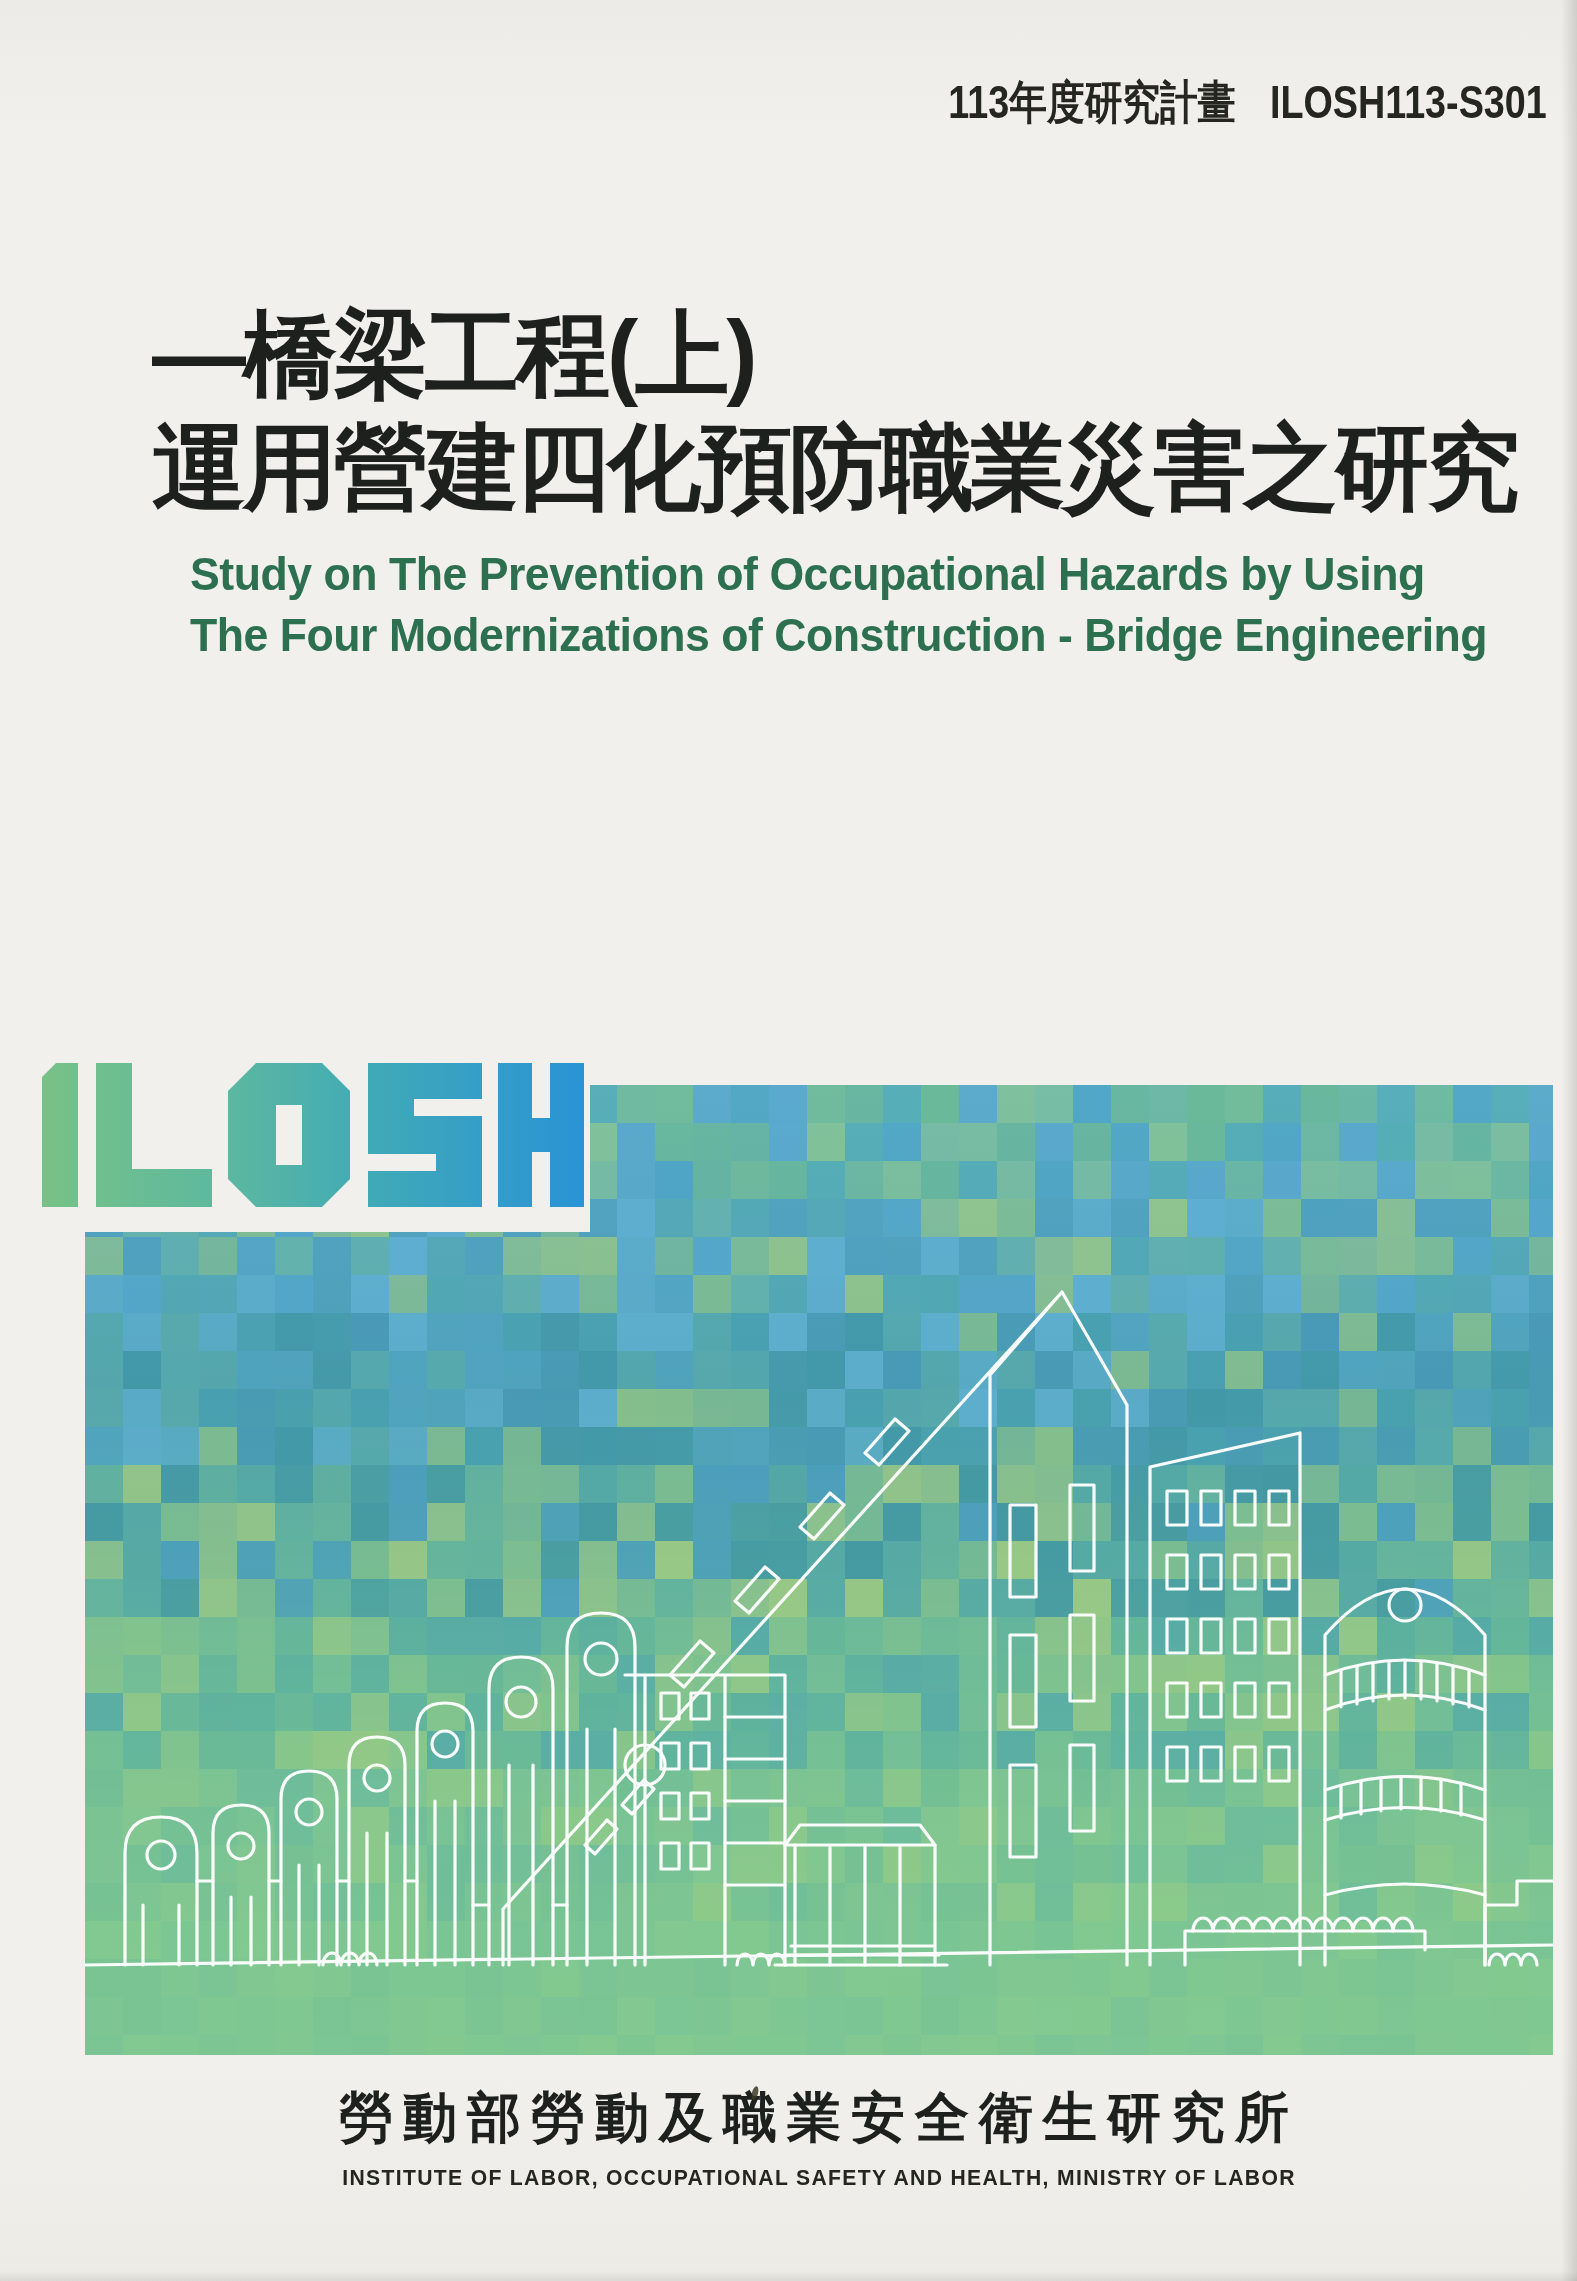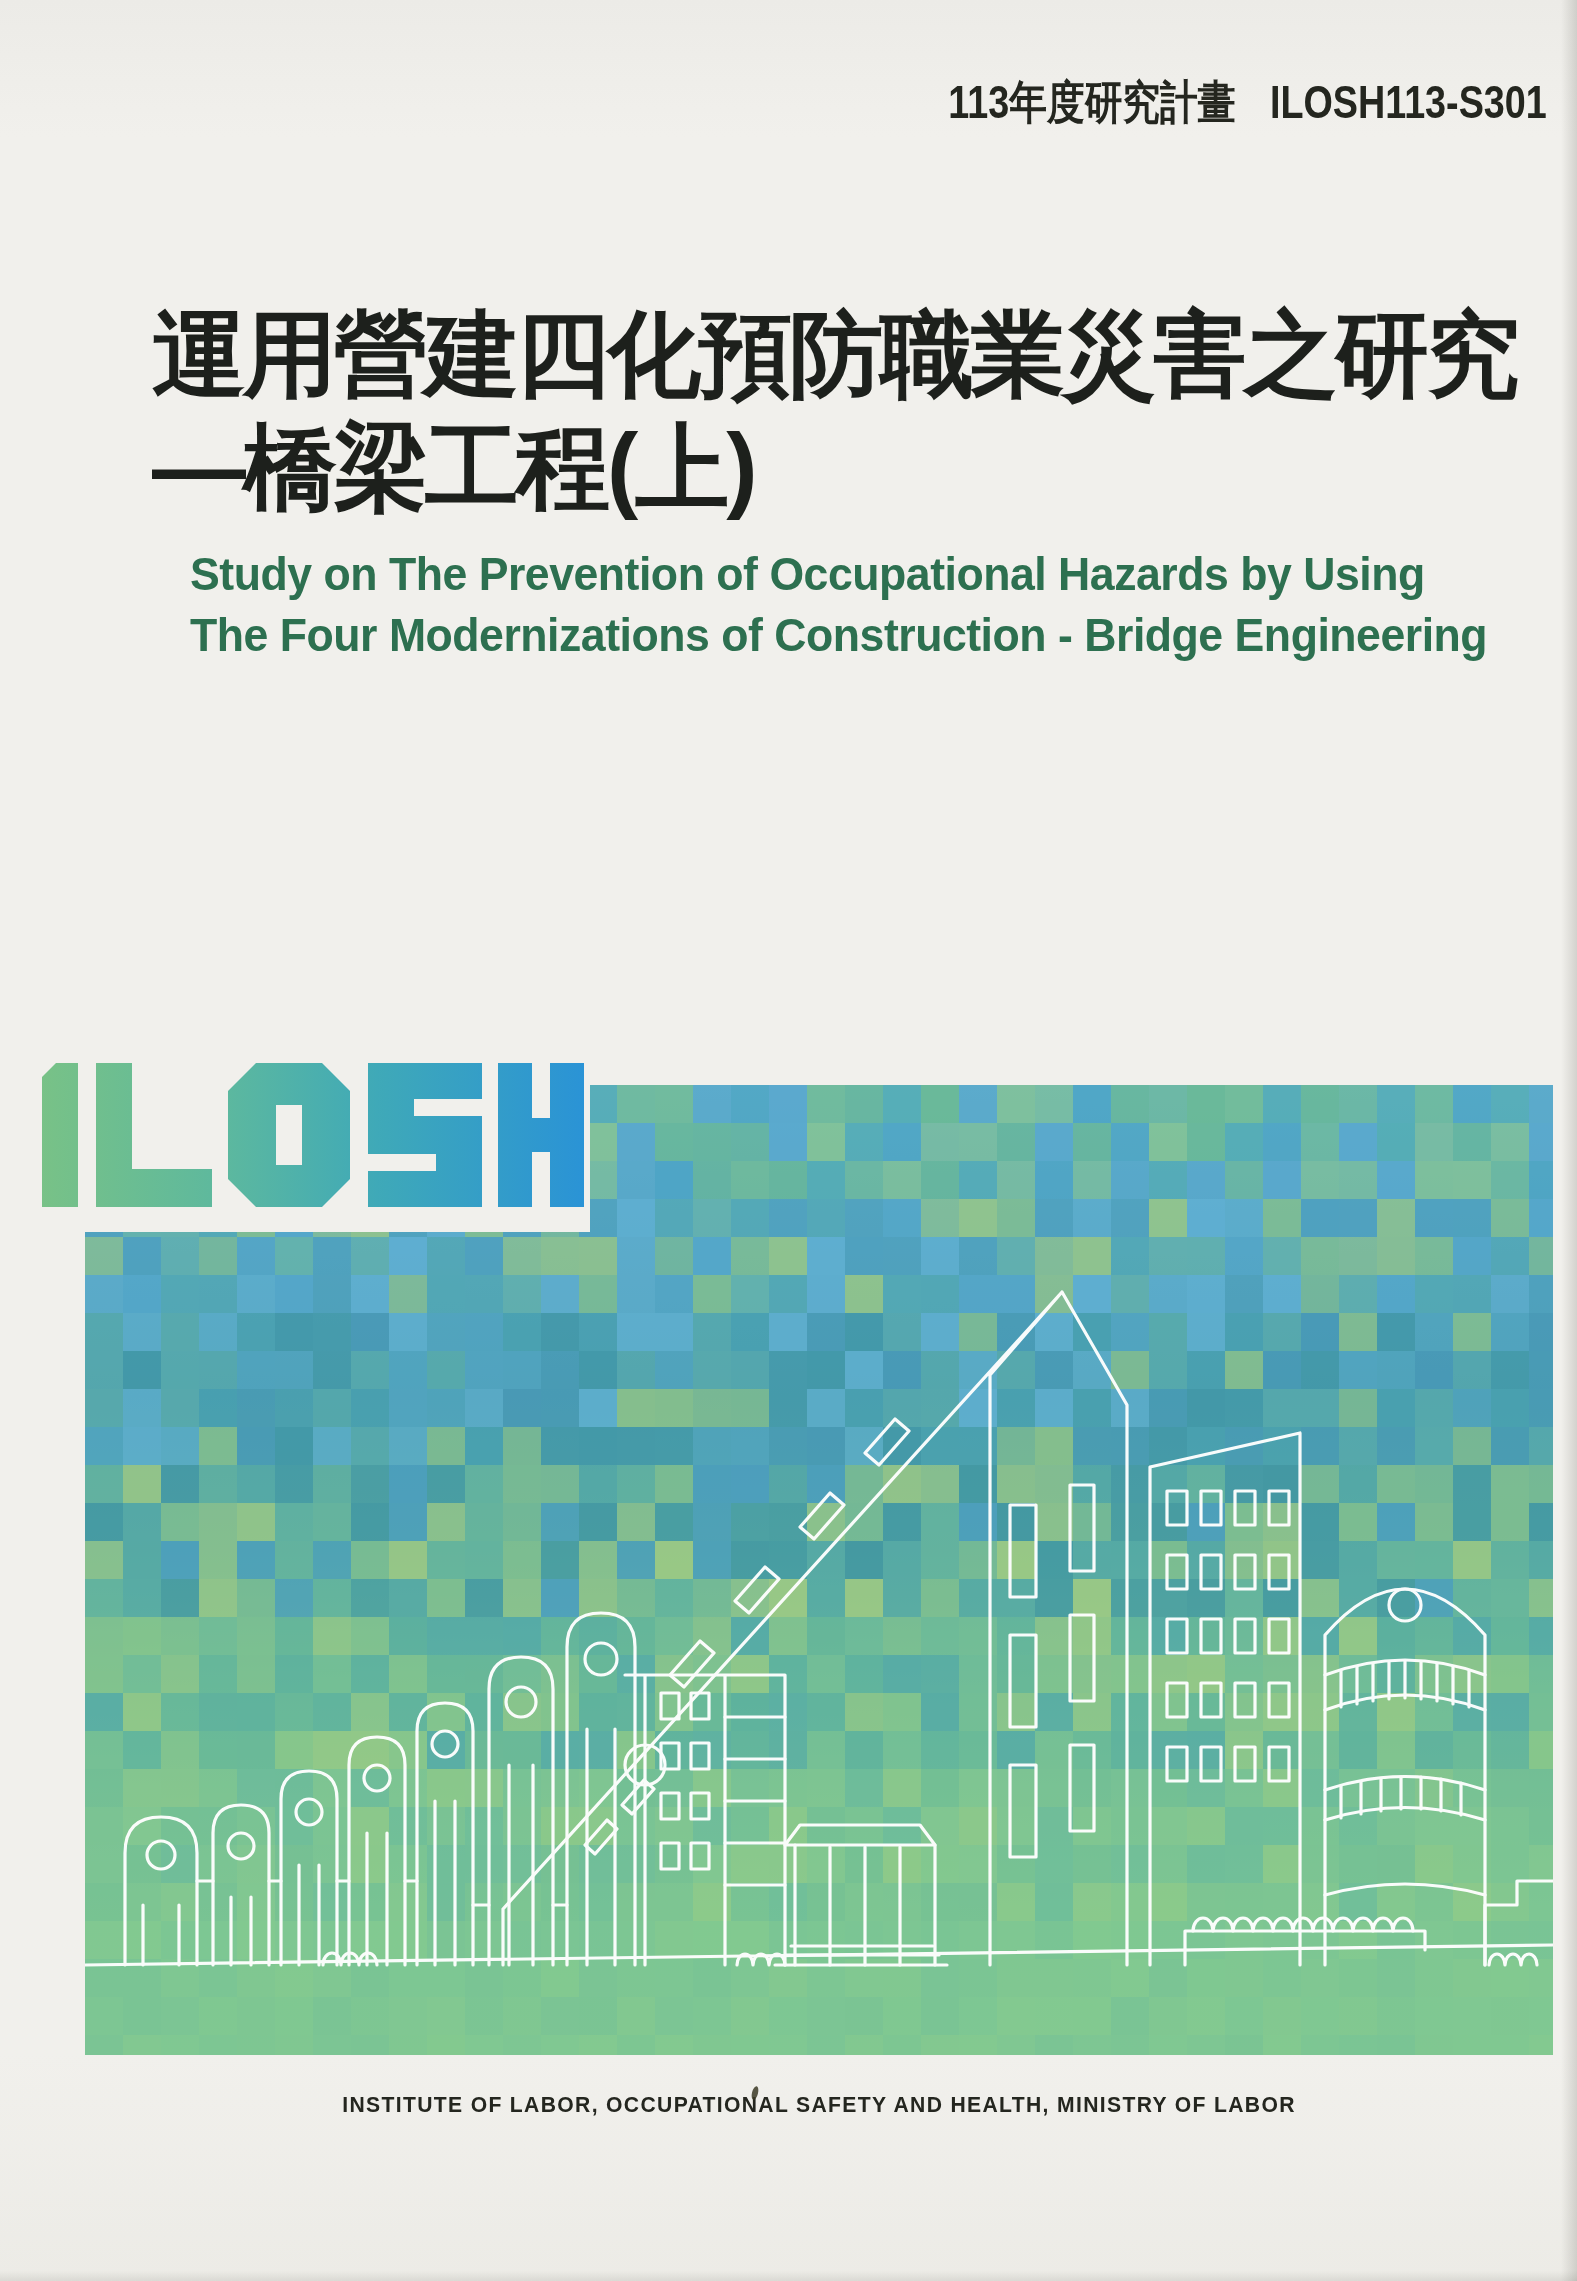--- a/index.html
+++ b/index.html
@@ -52,22 +52,22 @@
     border-radius:50%;transform:rotate(14deg);opacity:.85;}
 </style>
 </head>
 <body>
 
 <div class="report-id">
   <span>113年度研究計畫</span><span class="num">ILOSH113-S301</span>
 </div>
 
 <div class="title-zh">
+  <div>—橋梁工程(上)</div>
   <div>運用營建四化預防職業災害之研究</div>
-  <div>—橋梁工程(上)</div>
 </div>
 <div class="title-en">
   <div>Study on The Prevention of Occupational Hazards by Using</div>
   <div>The Four Modernizations of Construction - Bridge Engineering</div>
 </div>
 
 <div class="mosaic">
   <div id="cells">
       <div class="cell" style="left: 0px; top: 0px; width: 38px; height: 38px; background: rgb(90, 168, 210); opacity: 0.53;"></div>
       <div class="cell" style="left: 38px; top: 0px; width: 38px; height: 38px; background: rgb(73, 163, 201); opacity: 0.73;"></div>
@@ -1198,18 +1198,19 @@
   <g fill="url(#lg)">
     <path d="M42 1077 L56 1063 H78 V1207 H42 Z"></path>
     <path d="M96 1063 H132 V1169 H212 V1207 H96 Z"></path>
     <path fill-rule="evenodd" d="M256 1063 H322 L350 1091 V1179 L322 1207 H256 L228 1179 V1091 Z M276 1105 H302 V1165 H276 Z"></path>
     <path d="M368 1063 H482 V1099 H414 V1116 H482 V1207 H368 V1171 H436 V1154 H368 Z"></path>
     <path d="M498 1063 H532 V1118 H550 V1063 H584 V1207 H550 V1152 H532 V1207 H498 Z"></path>
   </g>
 </svg>
 
 <div class="footer">
+  <div class="org-zh">勞動部勞動及職業安全衛生研究所</div>
   <div class="org-en">INSTITUTE OF LABOR, OCCUPATIONAL SAFETY AND HEALTH, MINISTRY OF LABOR</div>
 </div>
 
 <div class="speck"></div>
 <div class="edge-shadow"></div>
 <div class="bottom-shadow"></div>
 
 </body></html>

